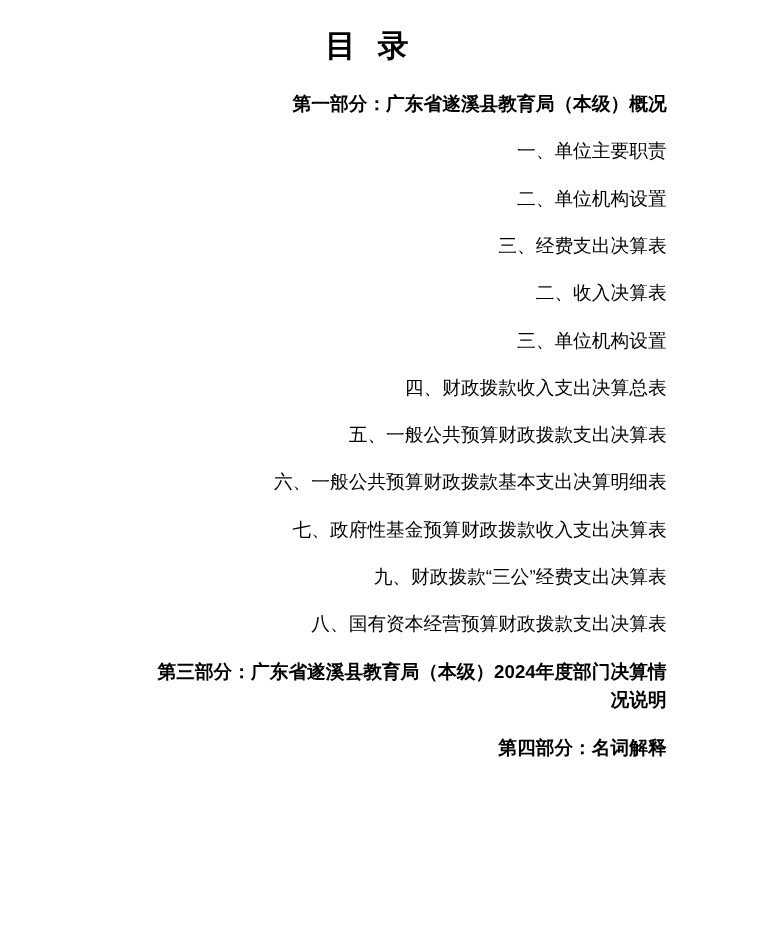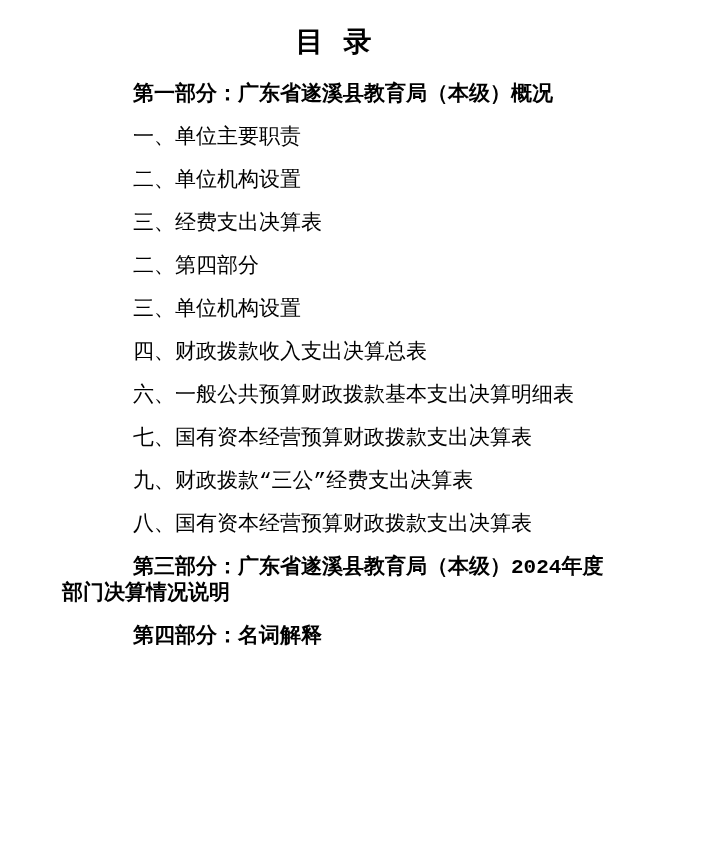--- a/index.html
+++ b/index.html
@@ -24,49 +24,49 @@
   .doc-title {
     font-size: 28px;
     font-weight: 700;
     text-align: center;
     line-height: 36px;
     margin: 0 0 22px 0;
     word-spacing: 10px;
     letter-spacing: 1px;
   }
   .toc-line {
-    font-size: 21px;
+    font-size: 17px;
     line-height: 26px;
     margin: 0 0 17px 0;
     text-indent: 71px;
-    text-align: left;
+    text-align: right;
     word-break: break-all;
     overflow-wrap: anywhere;
-    font-family: Liberation Mono, monospace;
   }
   .toc-line.heading {
     font-weight: 700;
   }
   .toc-line.item {
     font-weight: 400;
   }
 </style>
 </head>
 <body style="background: rgb(255, 255, 255); color: rgb(0, 0, 0);">
 
 <div class="page">
   <h1 class="doc-title">目 录</h1>
   <div id="toc">
       <p class="toc-line heading">第一部分：广东省遂溪县教育局（本级）概况</p>
       <p class="toc-line item">一、单位主要职责</p>
       <p class="toc-line item">二、单位机构设置</p>
       <p class="toc-line item">三、经费支出决算表</p>
-      <p class="toc-line item">二、第四部分</p>
+      <p class="toc-line item">二、收入决算表</p>
       <p class="toc-line item">三、单位机构设置</p>
       <p class="toc-line item">四、财政拨款收入支出决算总表</p>
+      <p class="toc-line item">五、一般公共预算财政拨款支出决算表</p>
       <p class="toc-line item">六、一般公共预算财政拨款基本支出决算明细表</p>
-      <p class="toc-line item">七、国有资本经营预算财政拨款支出决算表</p>
+      <p class="toc-line item">七、政府性基金预算财政拨款收入支出决算表</p>
       <p class="toc-line item">九、财政拨款“三公”经费支出决算表</p>
       <p class="toc-line item">八、国有资本经营预算财政拨款支出决算表</p>
       <p class="toc-line heading">第三部分：广东省遂溪县教育局（本级）2024年度部门决算情况说明</p>
       <p class="toc-line heading">第四部分：名词解释</p>
     </div>
 </div>
 
 </body></html>

